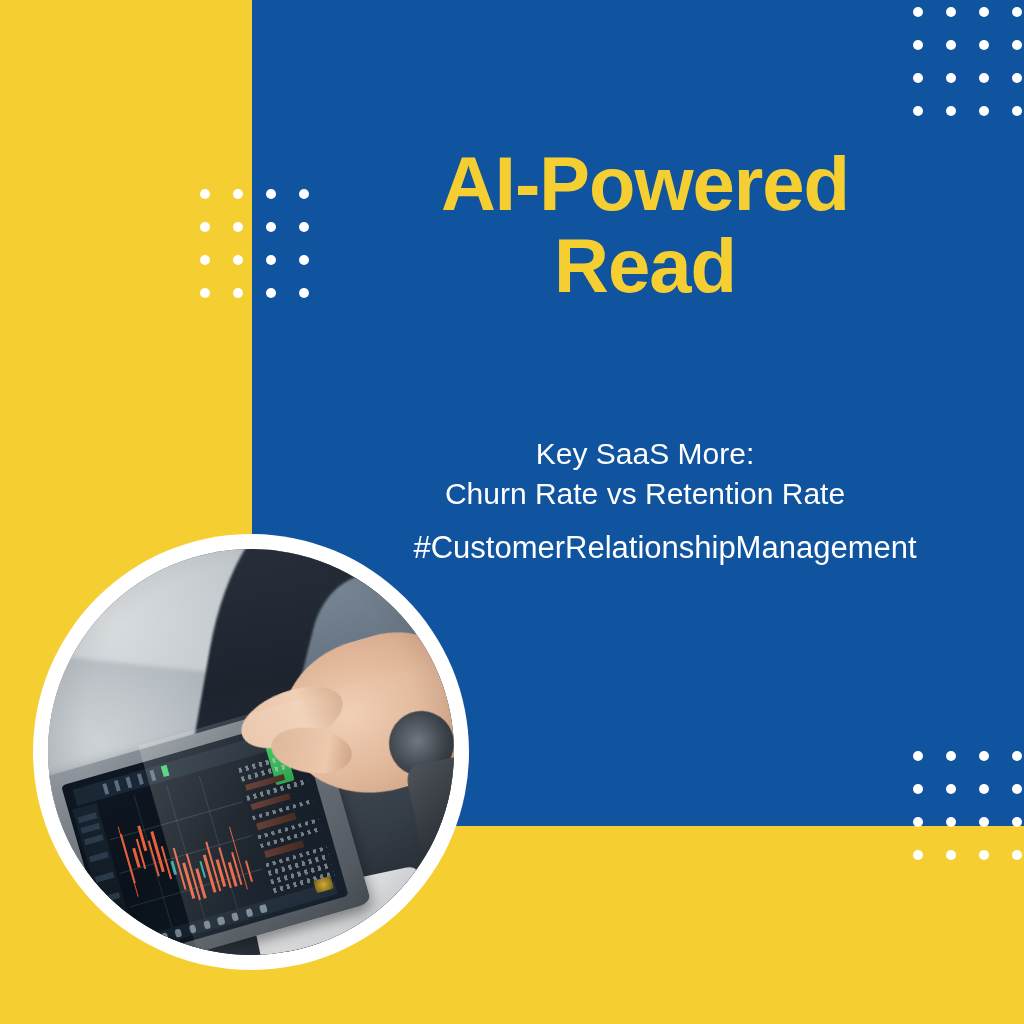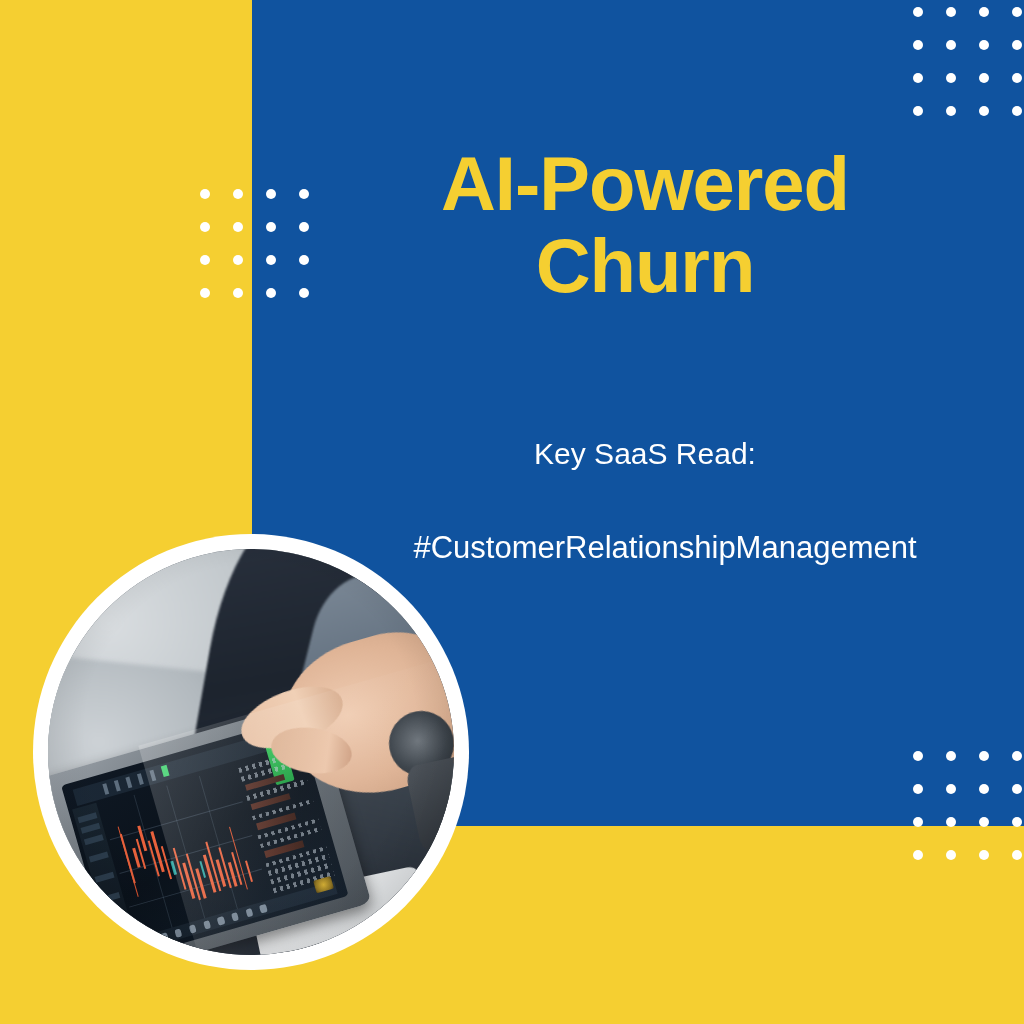--- a/index.html
+++ b/index.html
@@ -390,25 +390,26 @@
     <span class="dot"></span>
     <span class="dot"></span>
     <span class="dot"></span>
     <span class="dot"></span>
     <span class="dot"></span>
     <span class="dot"></span>
   </div>
 
   <h1 id="headline">
     <span class="hl-line">AI-Powered</span>
-    <span class="hl-line">Churn</span>
+    <span class="hl-line">Read</span>
   </h1>
 
   <div id="subtitle">
-    <span class="sub-line">Key SaaS Read:</span>
+    <span class="sub-line">Key SaaS More:</span>
+    <span class="sub-line">Churn Rate vs Retention Rate</span>
   </div>
 
   <div id="hashtag">#CustomerRelationshipManagement</div>
 
 
   <div id="photo-circle">
     <div id="photo-inner">
       <div class="ph-layer ph-cushion"></div>
       <div class="ph-layer ph-cushion2"></div>
       <div class="ph-layer ph-legdark"></div>

